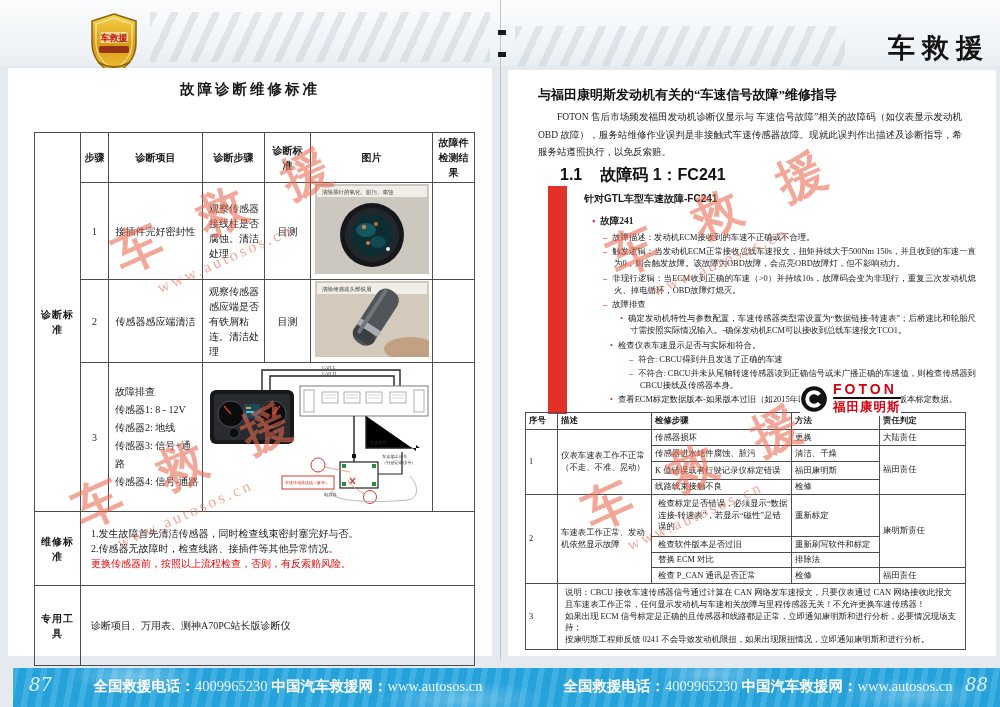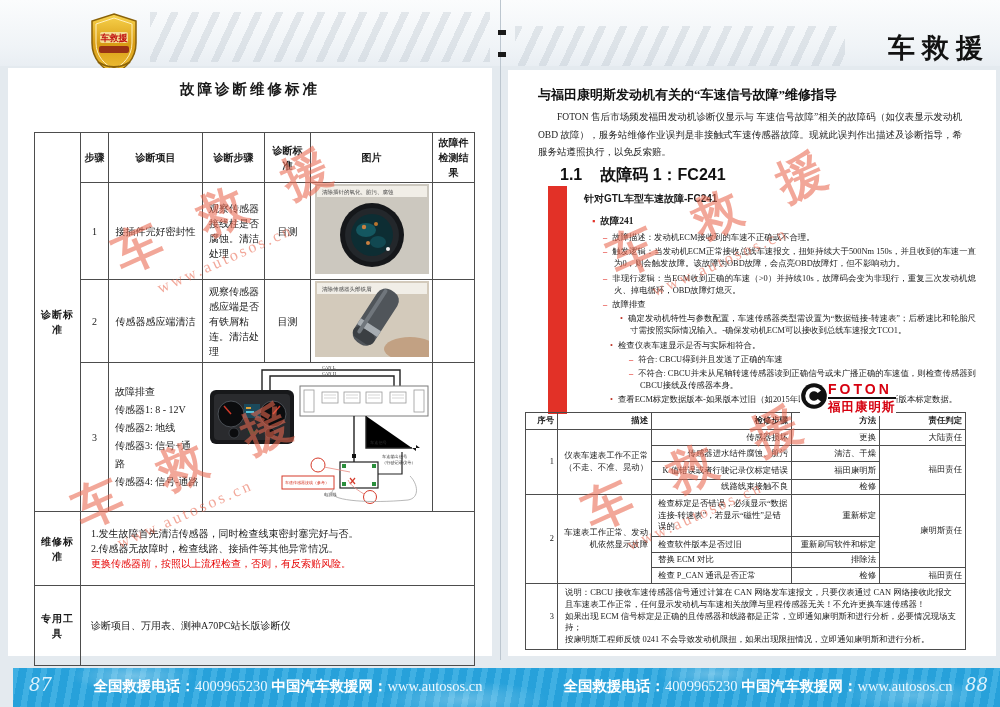--- a/index.html
+++ b/index.html
@@ -61,27 +61,27 @@
   .bullet{font-size:8.4px;line-height:1.45;margin:2px 4px;text-align:justify;}
   .b-dash{padding-left:26px;text-indent:-11px;}
   .b-dash::before{content:"–";color:#e23127;font-weight:700;margin-right:5px;}
   .b-check{padding-left:32px;text-indent:-10px;}
   .b-check::before{content:"•";color:#c0392b;margin-right:5px;}
   .b-sub{padding-left:42px;text-indent:-10px;}
   .b-sub::before{content:"•";color:#c0392b;margin-right:5px;}
   .b-subdash{padding-left:52px;text-indent:-11px;}
   .b-subdash::before{content:"–";color:#e23127;font-weight:700;margin-right:5px;}
 
-  .foton{position:absolute;left:292px;top:312px;display:flex;align-items:flex-start;background:#fff;z-index:2;}
+  .foton{position:absolute;left:292px;top:312px;display:flex;align-items:center;gap:5px;background:#fff;z-index:2;}
   .foton-en{font-family:"Liberation Sans",sans-serif;font-size:14px;font-weight:800;color:#d6000f;
     letter-spacing:3px;border-bottom:2px solid #121212;line-height:1.05;}
   .foton-cn{font-size:12.5px;font-weight:700;color:#d6000f;letter-spacing:1px;}
 
   .rtable{position:absolute;left:17px;top:342px;width:440px;font-size:8.4px;color:#1a1a1a;}
-  .rtable th,.rtable td{border:1px solid #4d4d4d;padding:1px 3px;text-align:right;vertical-align:middle;
+  .rtable th,.rtable td{border:1px solid #4d4d4d;padding:1px 3px;text-align:left;vertical-align:middle;
     word-break:break-all;line-height:1.4;}
   .rtable th{font-weight:700;}
   .rh17{height:17px}.rh16{height:16px}.rh18{height:18px}.rh15{height:15px}.rh42{height:42px}.rh64{height:64px}
   .note-cell{text-align:left !important;padding:3px 7px !important;line-height:1.6;}
 
   
   .wm{position:absolute;z-index:5;pointer-events:none;transform:rotate(-24deg);
     color:rgba(233,103,80,0.58);}
   .wm-text{font-size:48px;font-weight:700;letter-spacing:16px;white-space:nowrap;}
   .wm-url{font-size:16px;letter-spacing:3px;margin:4px 0 0 26px;white-space:nowrap;}

